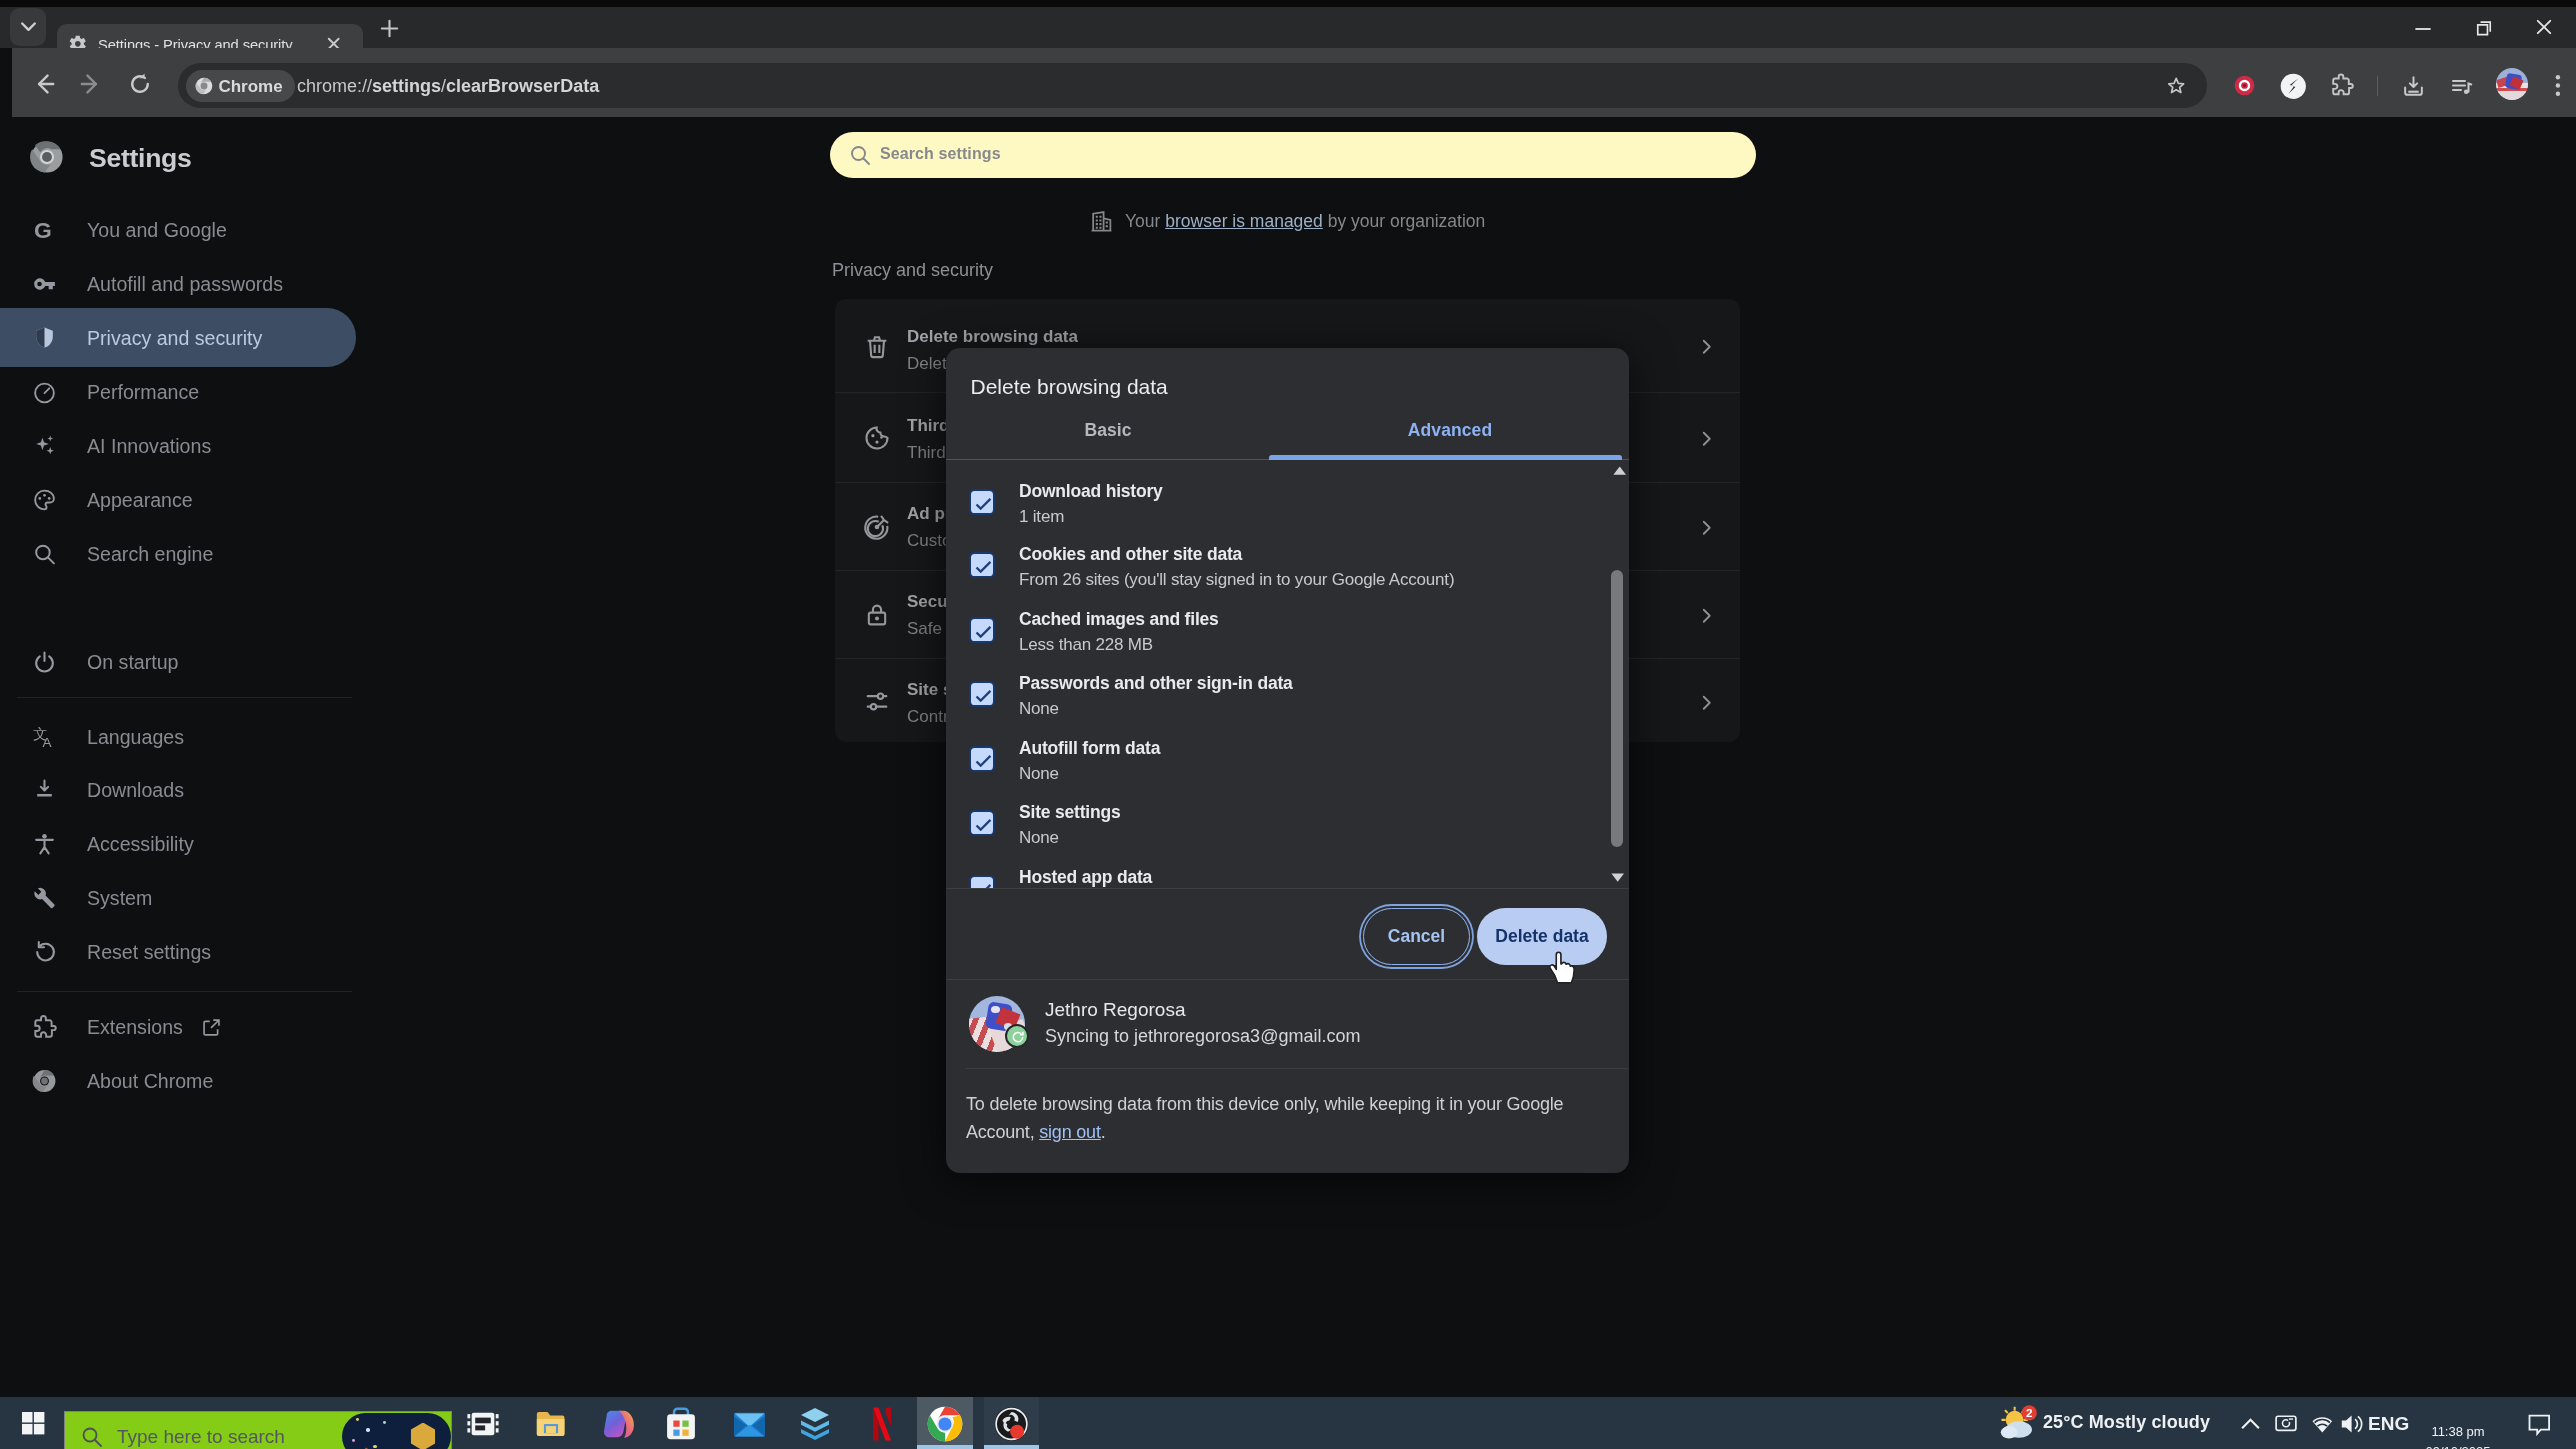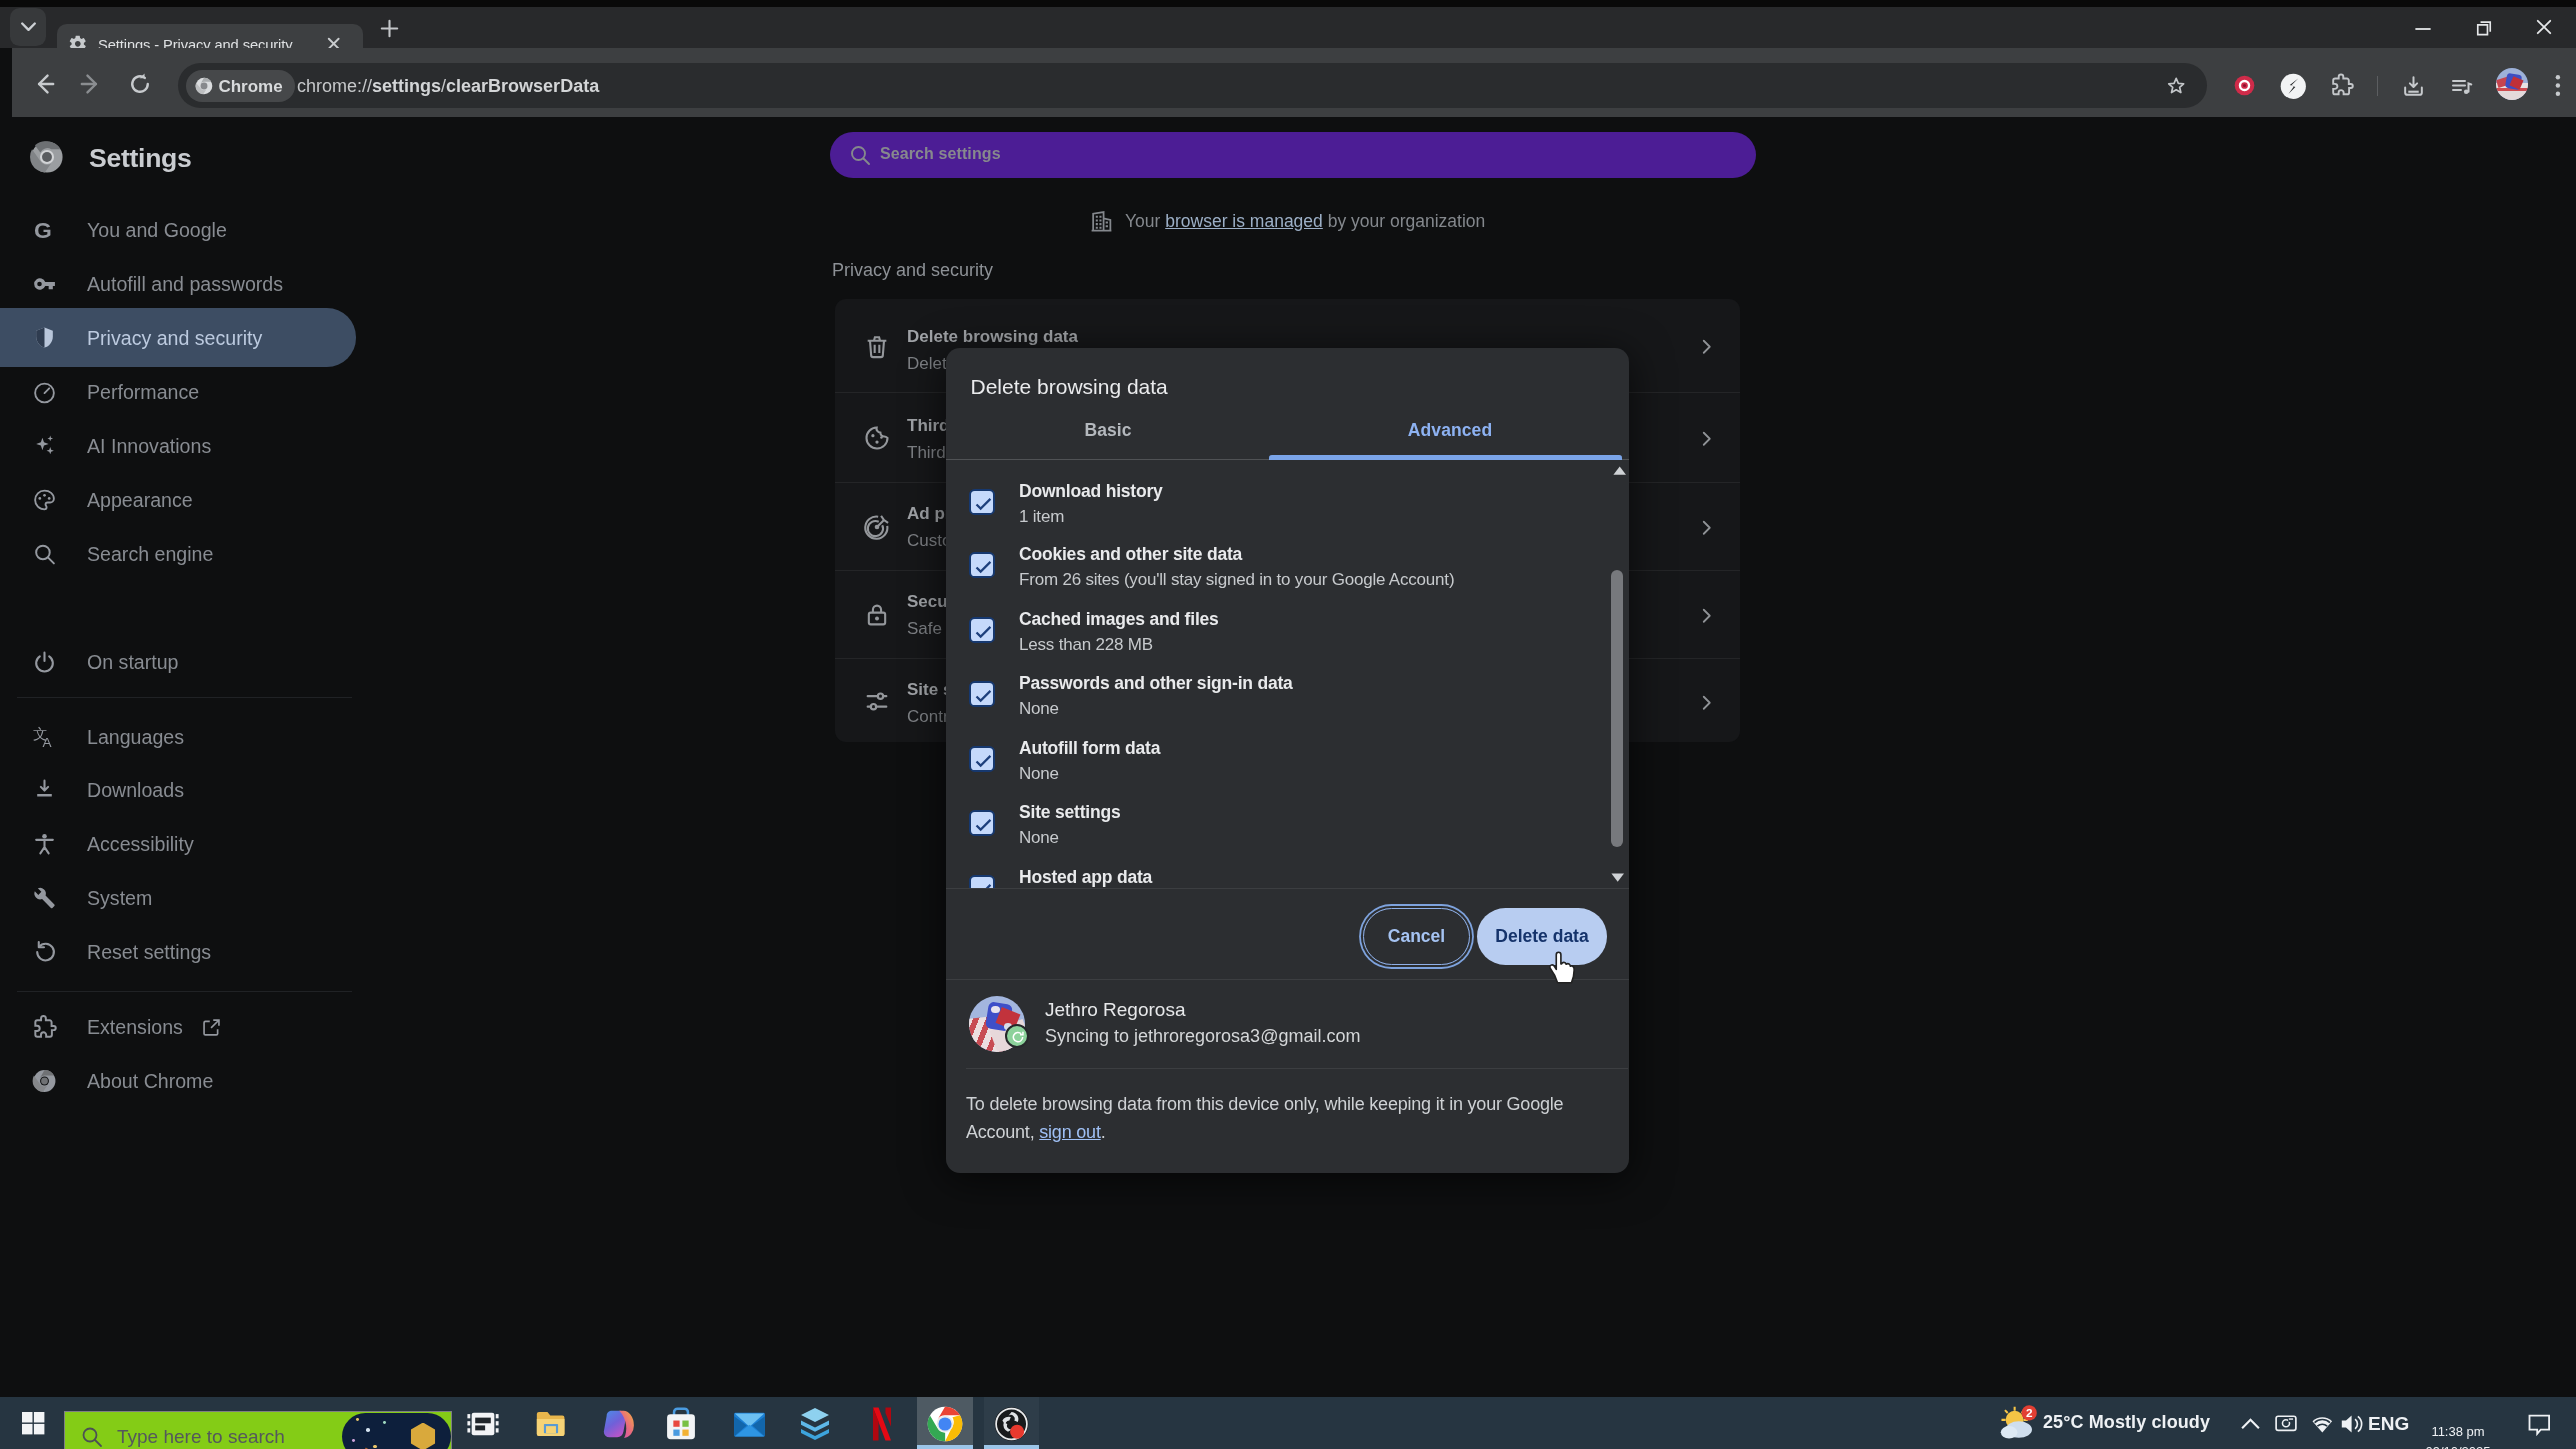--- a/index.html
+++ b/index.html
@@ -21,21 +21,21 @@
 #content{left:0;top:118px;width:2576px;height:1279px;background:#0e0f10;}
 
 #sbhead{left:30px;top:22px;width:34px;height:34px;}
 #sbtitle{left:89px;top:25px;font-size:26.6px;color:#c9ccd0;font-weight:700;letter-spacing:-0.3px;}
 .sbitem{left:0;width:392px;height:54px;}
 .sbico{position:absolute;left:32px;top:50%;transform:translateY(-50%);width:25px;height:25px;}
 .sblbl{position:absolute;left:87px;top:50%;transform:translateY(-50%);font-size:19.6px;color:#888c92;letter-spacing:0;white-space:nowrap;}
 #sbsel{left:0px;top:190px;width:356px;height:59px;background:#3d4d63;border-radius:0 29px 29px 0;}
 .sbsep{left:17px;width:335px;height:1.4px;background:#202225;}
 
-#searchbox{left:830px;top:14px;width:926px;height:46px;border-radius:23px;background:#4c1d95;}
+#searchbox{left:830px;top:14px;width:926px;height:46px;border-radius:23px;background:#fef9c3;}
 #managed{left:1089px;top:90px;height:28px;font-size:17.5px;color:#84888d;}
 #secthead{left:832px;top:142px;font-size:18px;color:#8d9196;letter-spacing:0;}
 #card{left:835px;top:181px;width:905px;height:443px;background:#161719;border-radius:11.2px;overflow:hidden;}
 .crow{position:absolute;left:0;width:905px;}
 .crowico{position:absolute;left:28px;top:50%;transform:translateY(-50%);width:28px;height:28px;}
 .crowt1{position:absolute;left:72px;font-size:17px;color:#a0a3a7;font-weight:700;letter-spacing:0;white-space:nowrap;}
 .crowt2{position:absolute;left:72px;font-size:17px;color:#7e8185;white-space:nowrap;}
 .chev{position:absolute;right:25px;top:50%;transform:translateY(-50%);width:18px;height:18px;}
 .csep{position:absolute;left:0px;width:905px;height:1.4px;background:#242527;}
 

